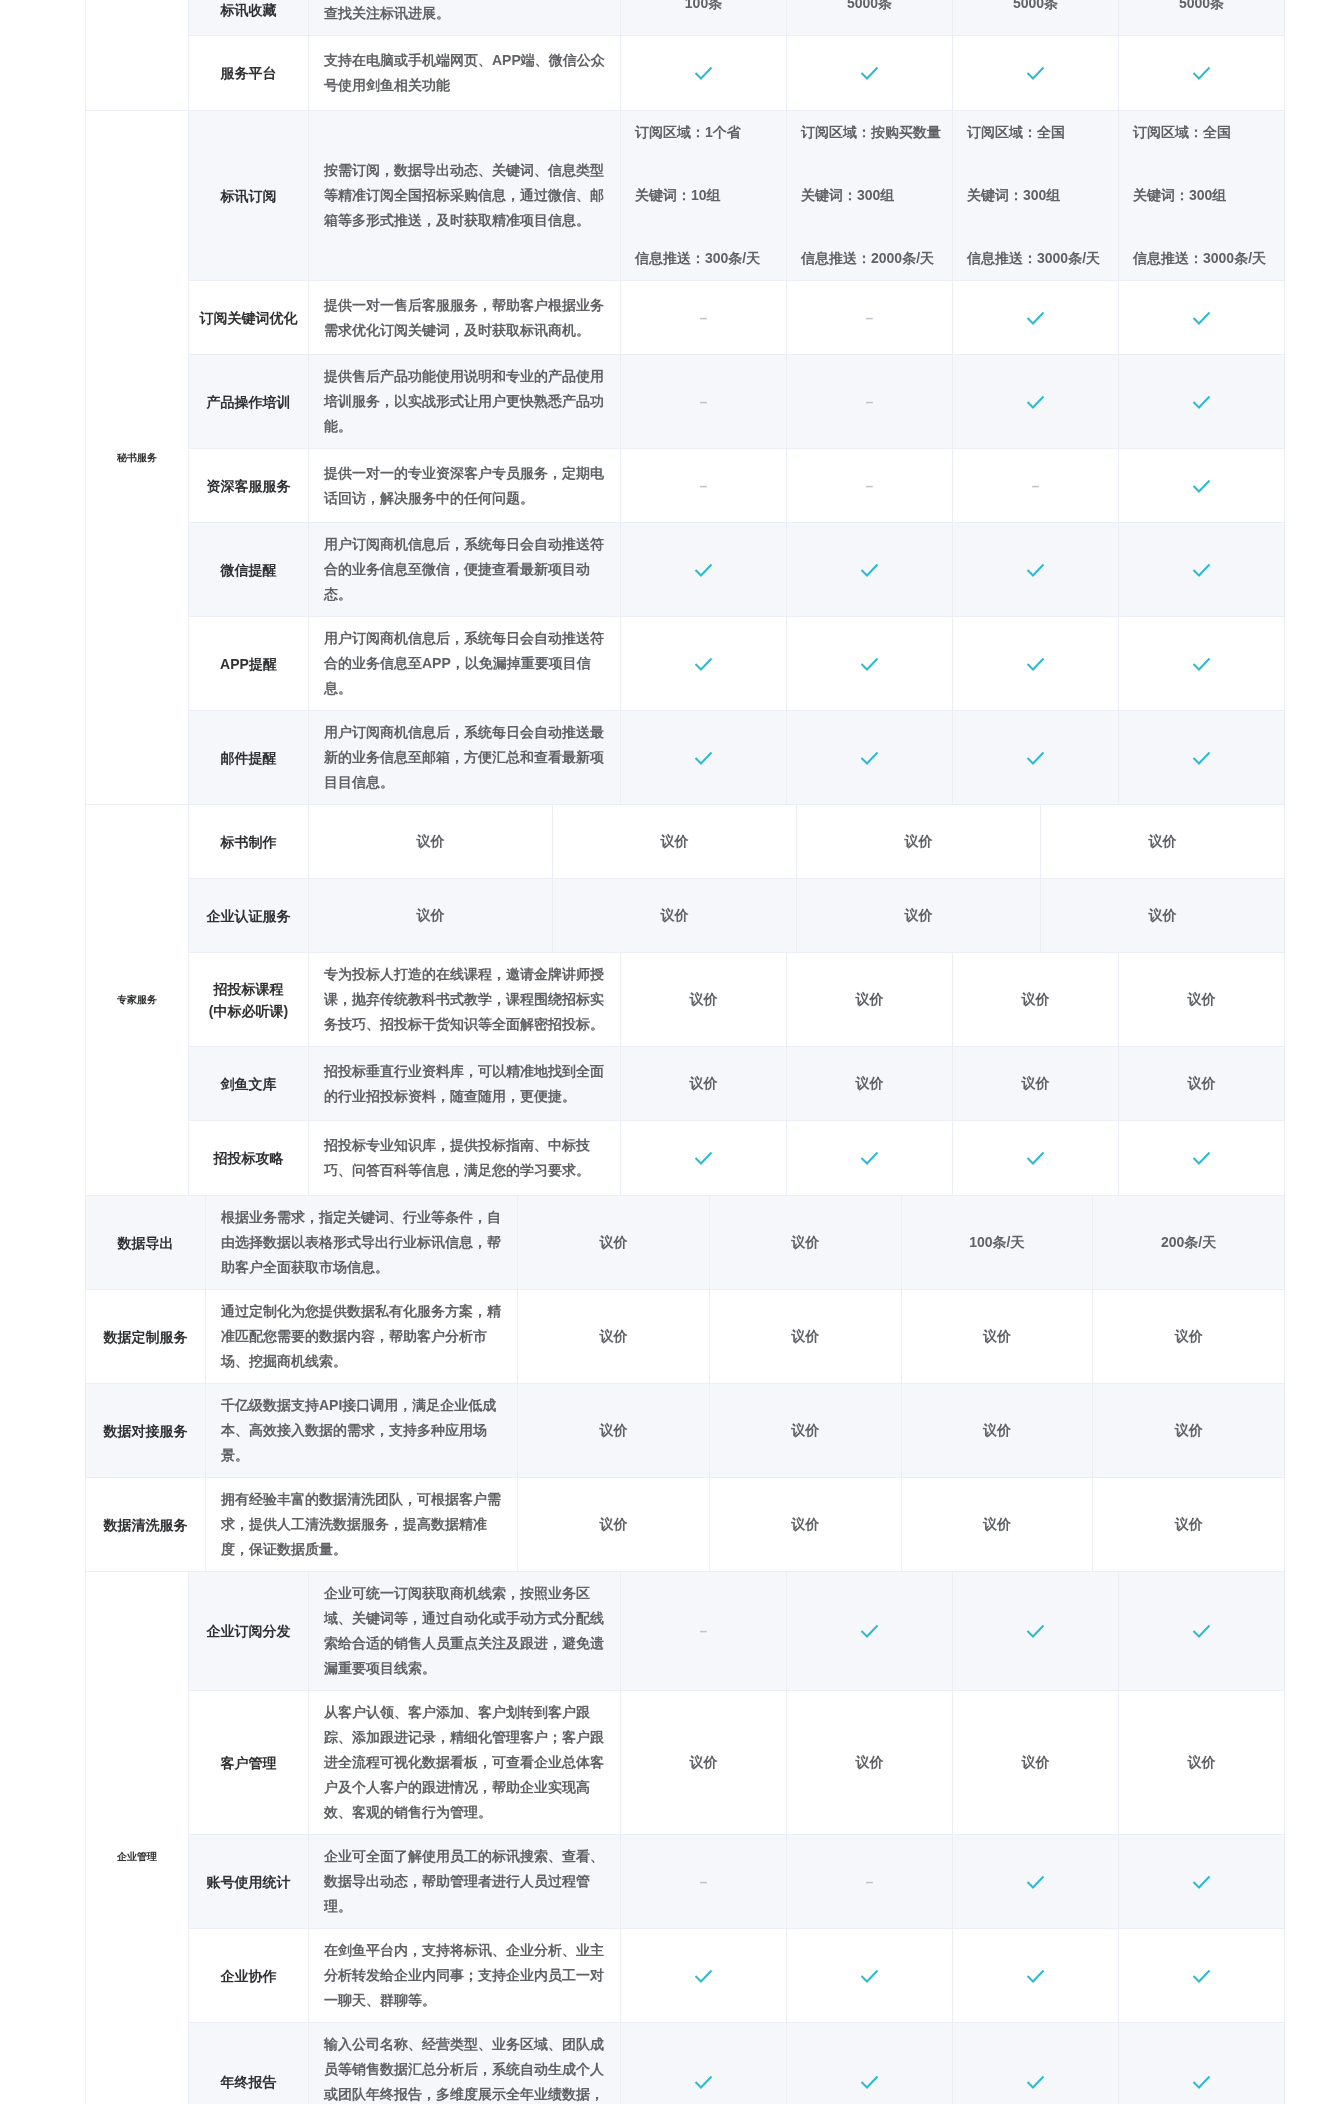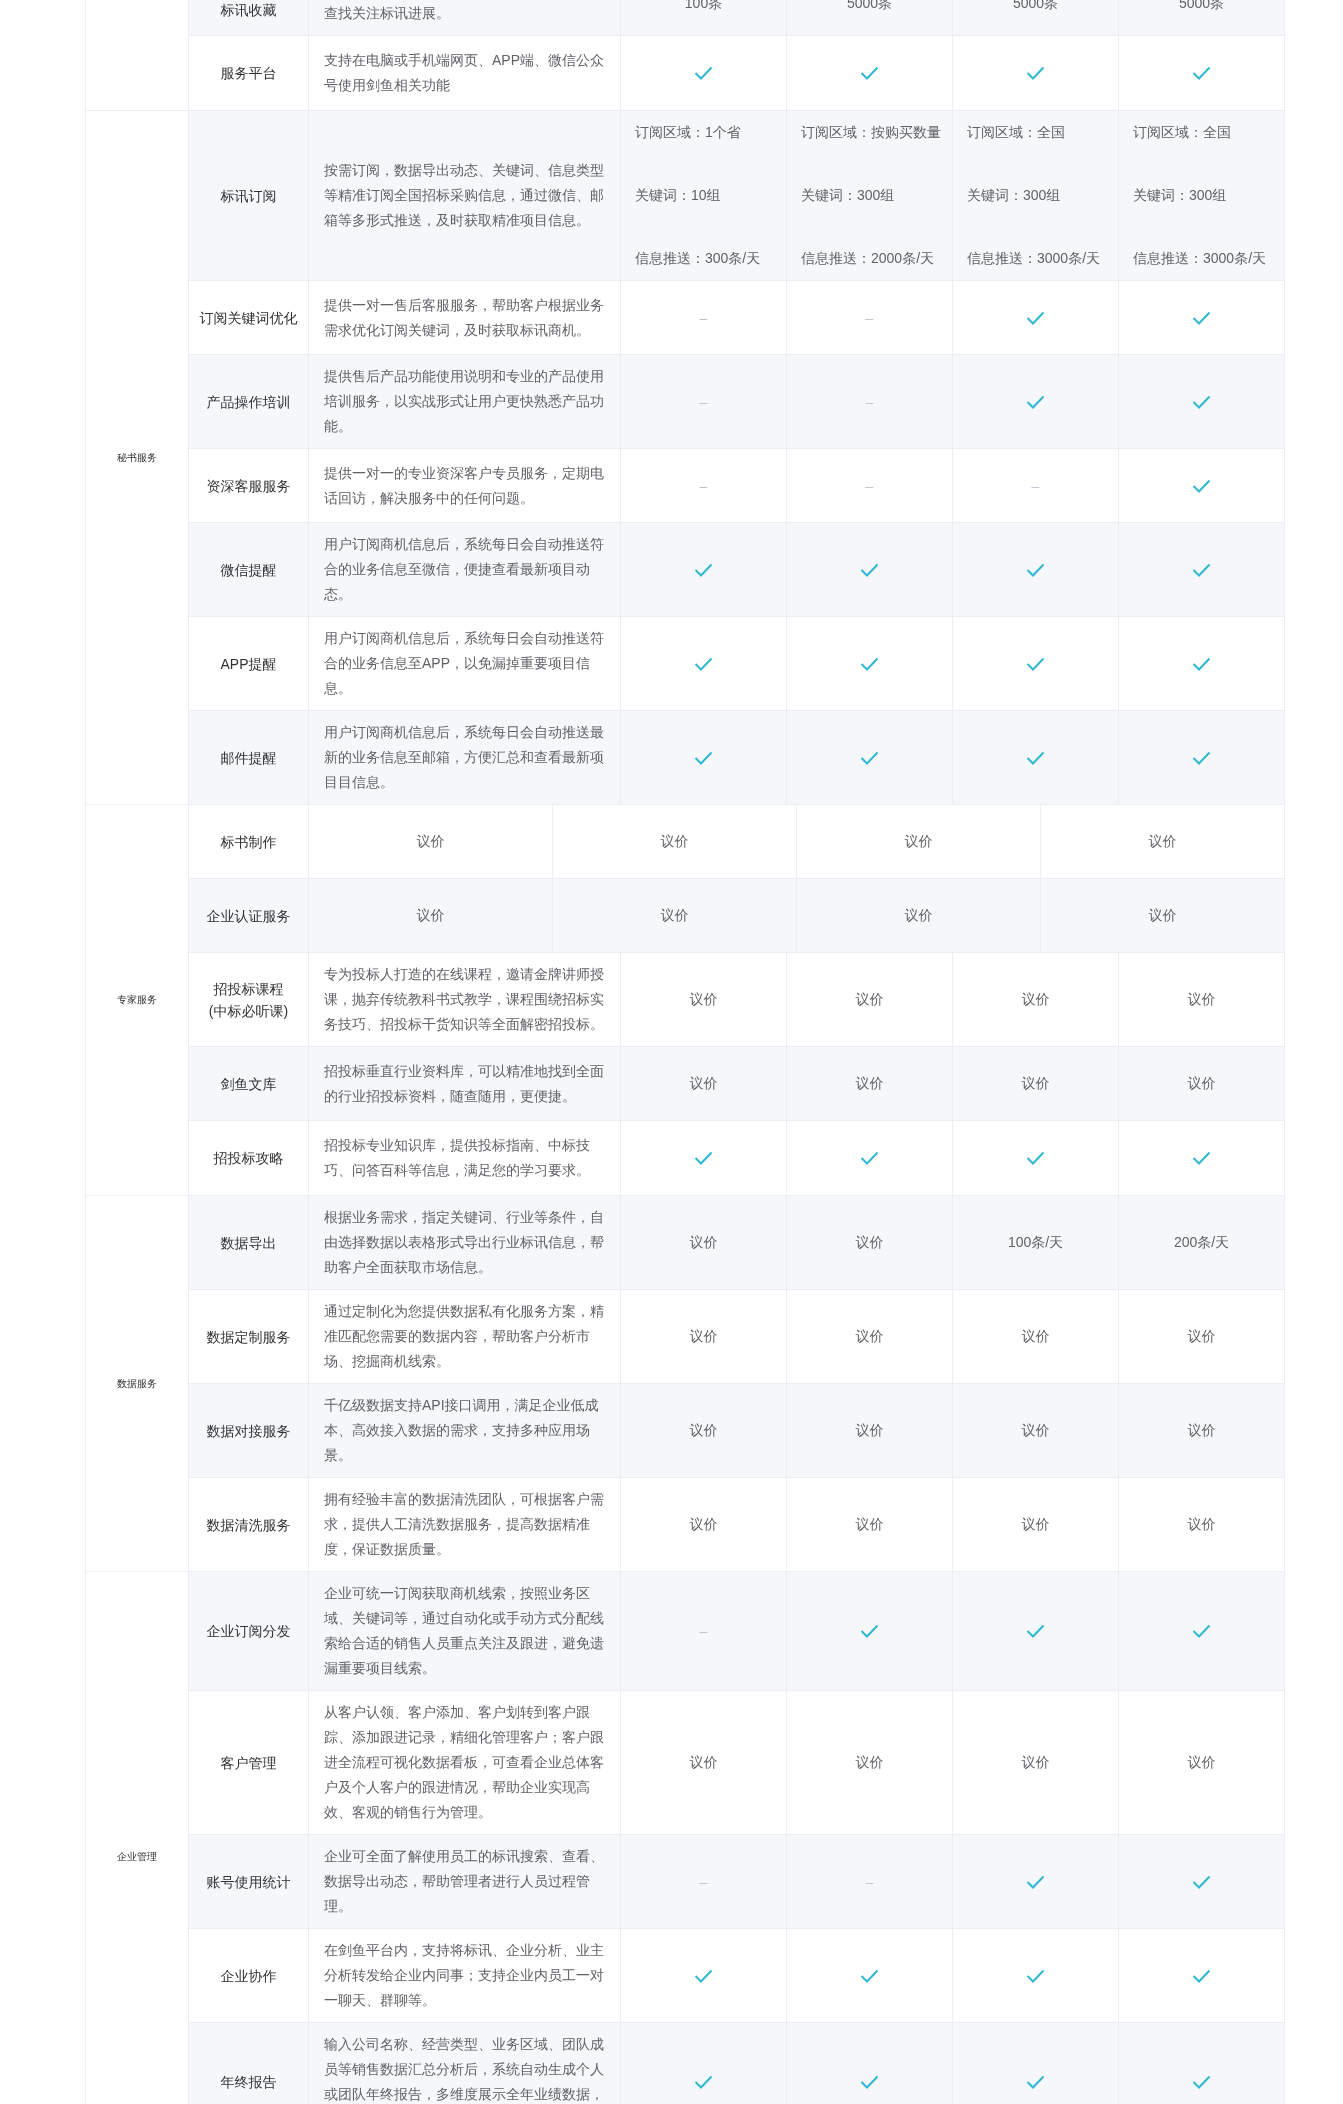--- a/index.html
+++ b/index.html
@@ -1,18 +1,18 @@
 <!DOCTYPE html>
 <html><head>
 <meta charset="utf-8">
 <style>
   * { box-sizing: border-box; margin: 0; padding: 0; }
   html, body { background: #ffffff; }
   body { font-family: "Liberation Sans", "DejaVu Sans", sans-serif; }
-  .page { position: relative; width: 1343px; height: 2104px; overflow: hidden; background: #fff; }
+  .page { position: relative; width: 1343px; height: 2104px; overflow: hidden; background: #fff; font-weight: bold; }
   .table {
     position: absolute; left: 85px; top: -58px; width: 1200px;
     border-left: 1px solid #EBEEF5; border-right: 1px solid #EBEEF5;
     background: #fff;
   }
   .group { display: flex; border-bottom: 1px solid #EBEEF5; }
   .cat {
     width: 103px; border-right: 1px solid #EBEEF5; background: #fff;
     display: flex; align-items: center; justify-content: center;
     font-size: 10px; color: #303133; text-align: center;
@@ -400,23 +400,20 @@
               <span class="check-wrap">
                 <svg width="19" height="14" viewBox="0 0 19 14">
                   <path d="M1.5 7 L7 12.5 L17.5 1.5" fill="none" stroke="#2EB9D0" stroke-width="2"></path>
                 </svg>
               </span>
             </div>
           </div>
         </div>
       </div>
       <div class="group">
-        <div class="cat">
-          <span>数据服务</span>
-        </div>
         <div class="rows">
           <div class="row striped">
             <div class="feature">数据导出</div>
             <div class="desc">根据业务需求，指定关键词、行业等条件，自由选择数据以表格形式导出行业标讯信息，帮助客户全面获取市场信息。</div>
             <div class="val">
               <span>议价</span>
             </div>
             <div class="val">
               <span>议价</span>
             </div>

